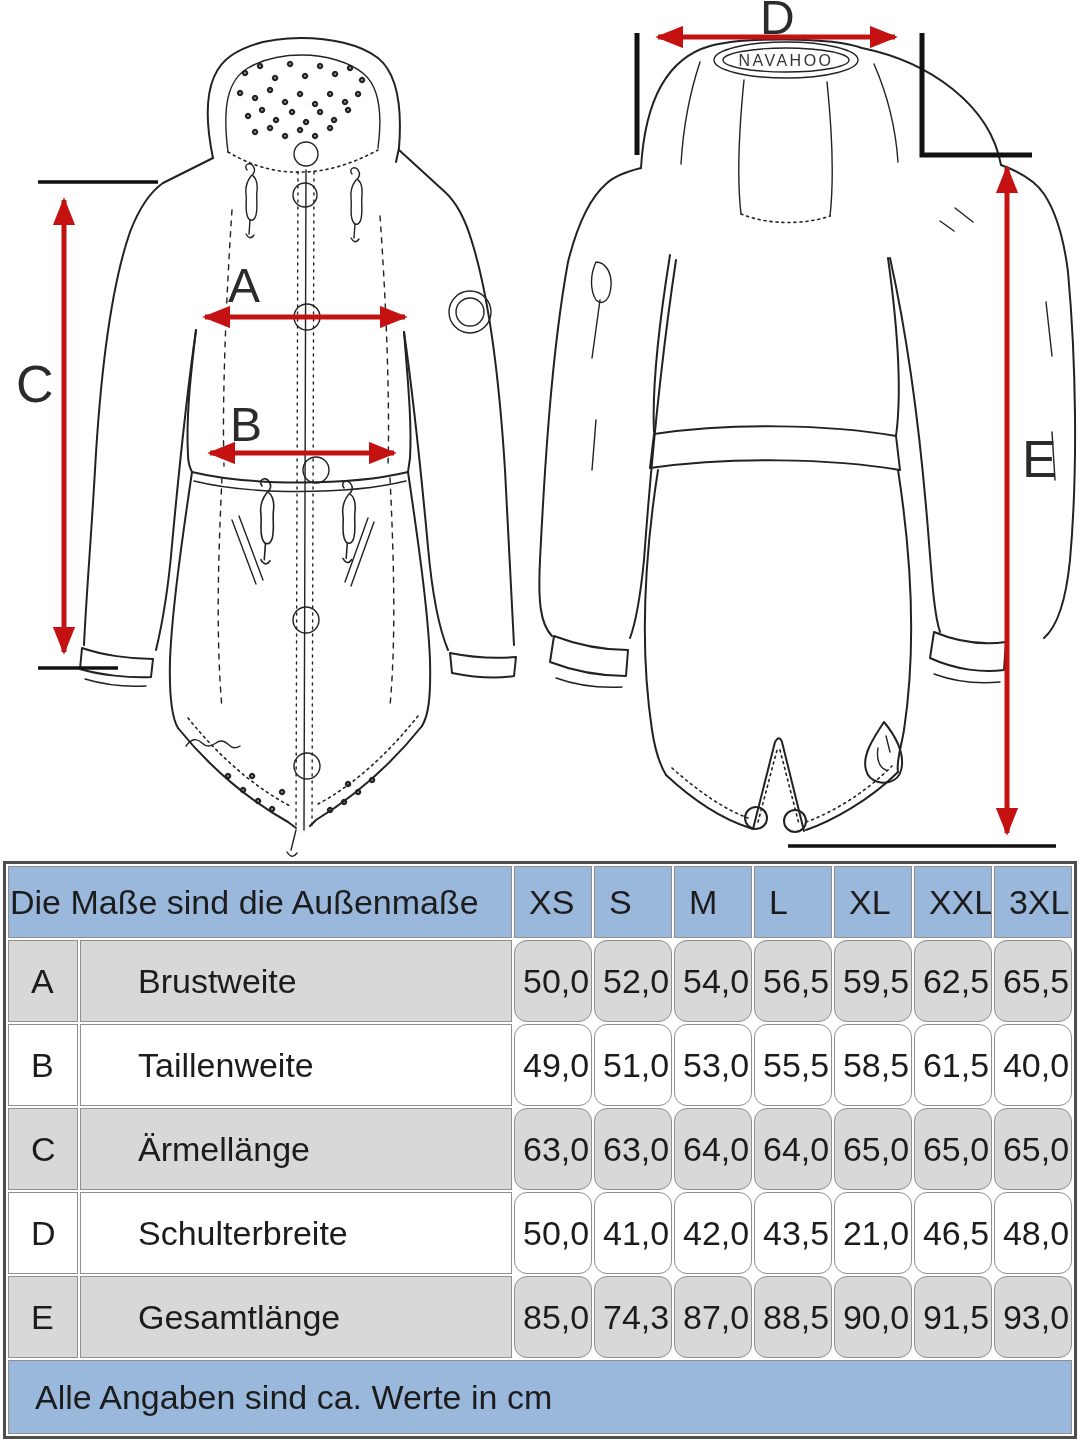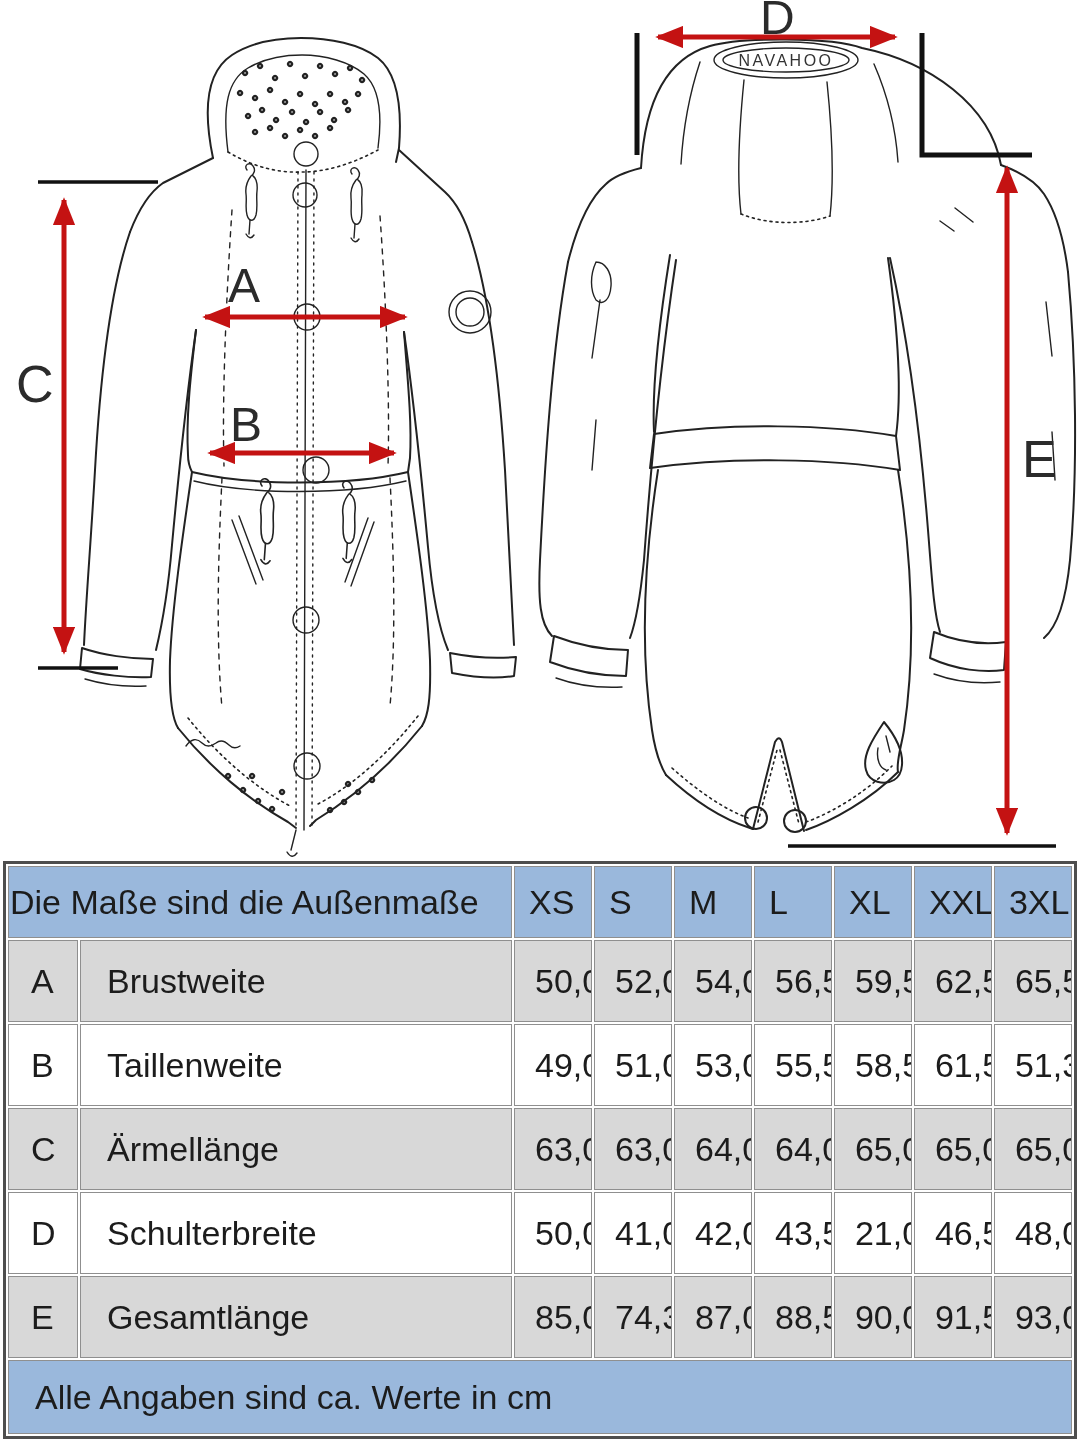--- a/index.html
+++ b/index.html
@@ -32,22 +32,22 @@
   .size-table th,.size-table td{border:1px solid var(--table_border);
       font-size:34px;font-weight:400;text-align:left;vertical-align:middle;
       overflow:hidden;white-space:nowrap;}
   .c-letter{width:70px;} .c-desc{width:432px;}
   .header-row th{background:var(--table_header_bg);height:68px;}
   .header-row th.size-cell{padding-left:14px;}
   tbody td{height:78px;}
   tr.odd td{background:var(--table_row_alt_bg);}
   tr.even td{background:var(--table_row_bg);}
   td.letter{padding-left:22px;}
-  td.desc{padding-left:26px;}
-  td.val{padding-left:20px;}
+  td.desc{padding-left:57px;}
+  td.val{padding-left:8px;border-radius:13px;}
   .footer-row td{background:var(--table_header_bg);height:70px;padding-left:26px;}
 </style>
 </head>
 <body>
 
 <div class="diagram-wrap">
 <svg width="1080" height="861" viewBox="0 0 1080 861">
   <defs>
     <marker id="arrow" viewBox="0 0 10 8" refX="9" refY="4" markerWidth="5.6" markerHeight="4.5" orient="auto-start-reverse" markerUnits="strokeWidth">
       <path d="M0,0 L10,4 L0,8 Z" class="arrowhead"></path>
@@ -230,21 +230,21 @@
     </tr>
     <tr class="even">
       <td class="letter">B</td>
       <td class="desc">Taillenweite</td>
       <td class="val">49,0</td>
       <td class="val">51,0</td>
       <td class="val">53,0</td>
       <td class="val">55,5</td>
       <td class="val">58,5</td>
       <td class="val">61,5</td>
-      <td class="val">51,3</td>
+      <td class="val">40,0</td>
     </tr>
     <tr class="odd">
       <td class="letter">C</td>
       <td class="desc">Ärmellänge</td>
       <td class="val">63,0</td>
       <td class="val">63,0</td>
       <td class="val">64,0</td>
       <td class="val">64,0</td>
       <td class="val">65,0</td>
       <td class="val">65,0</td>

